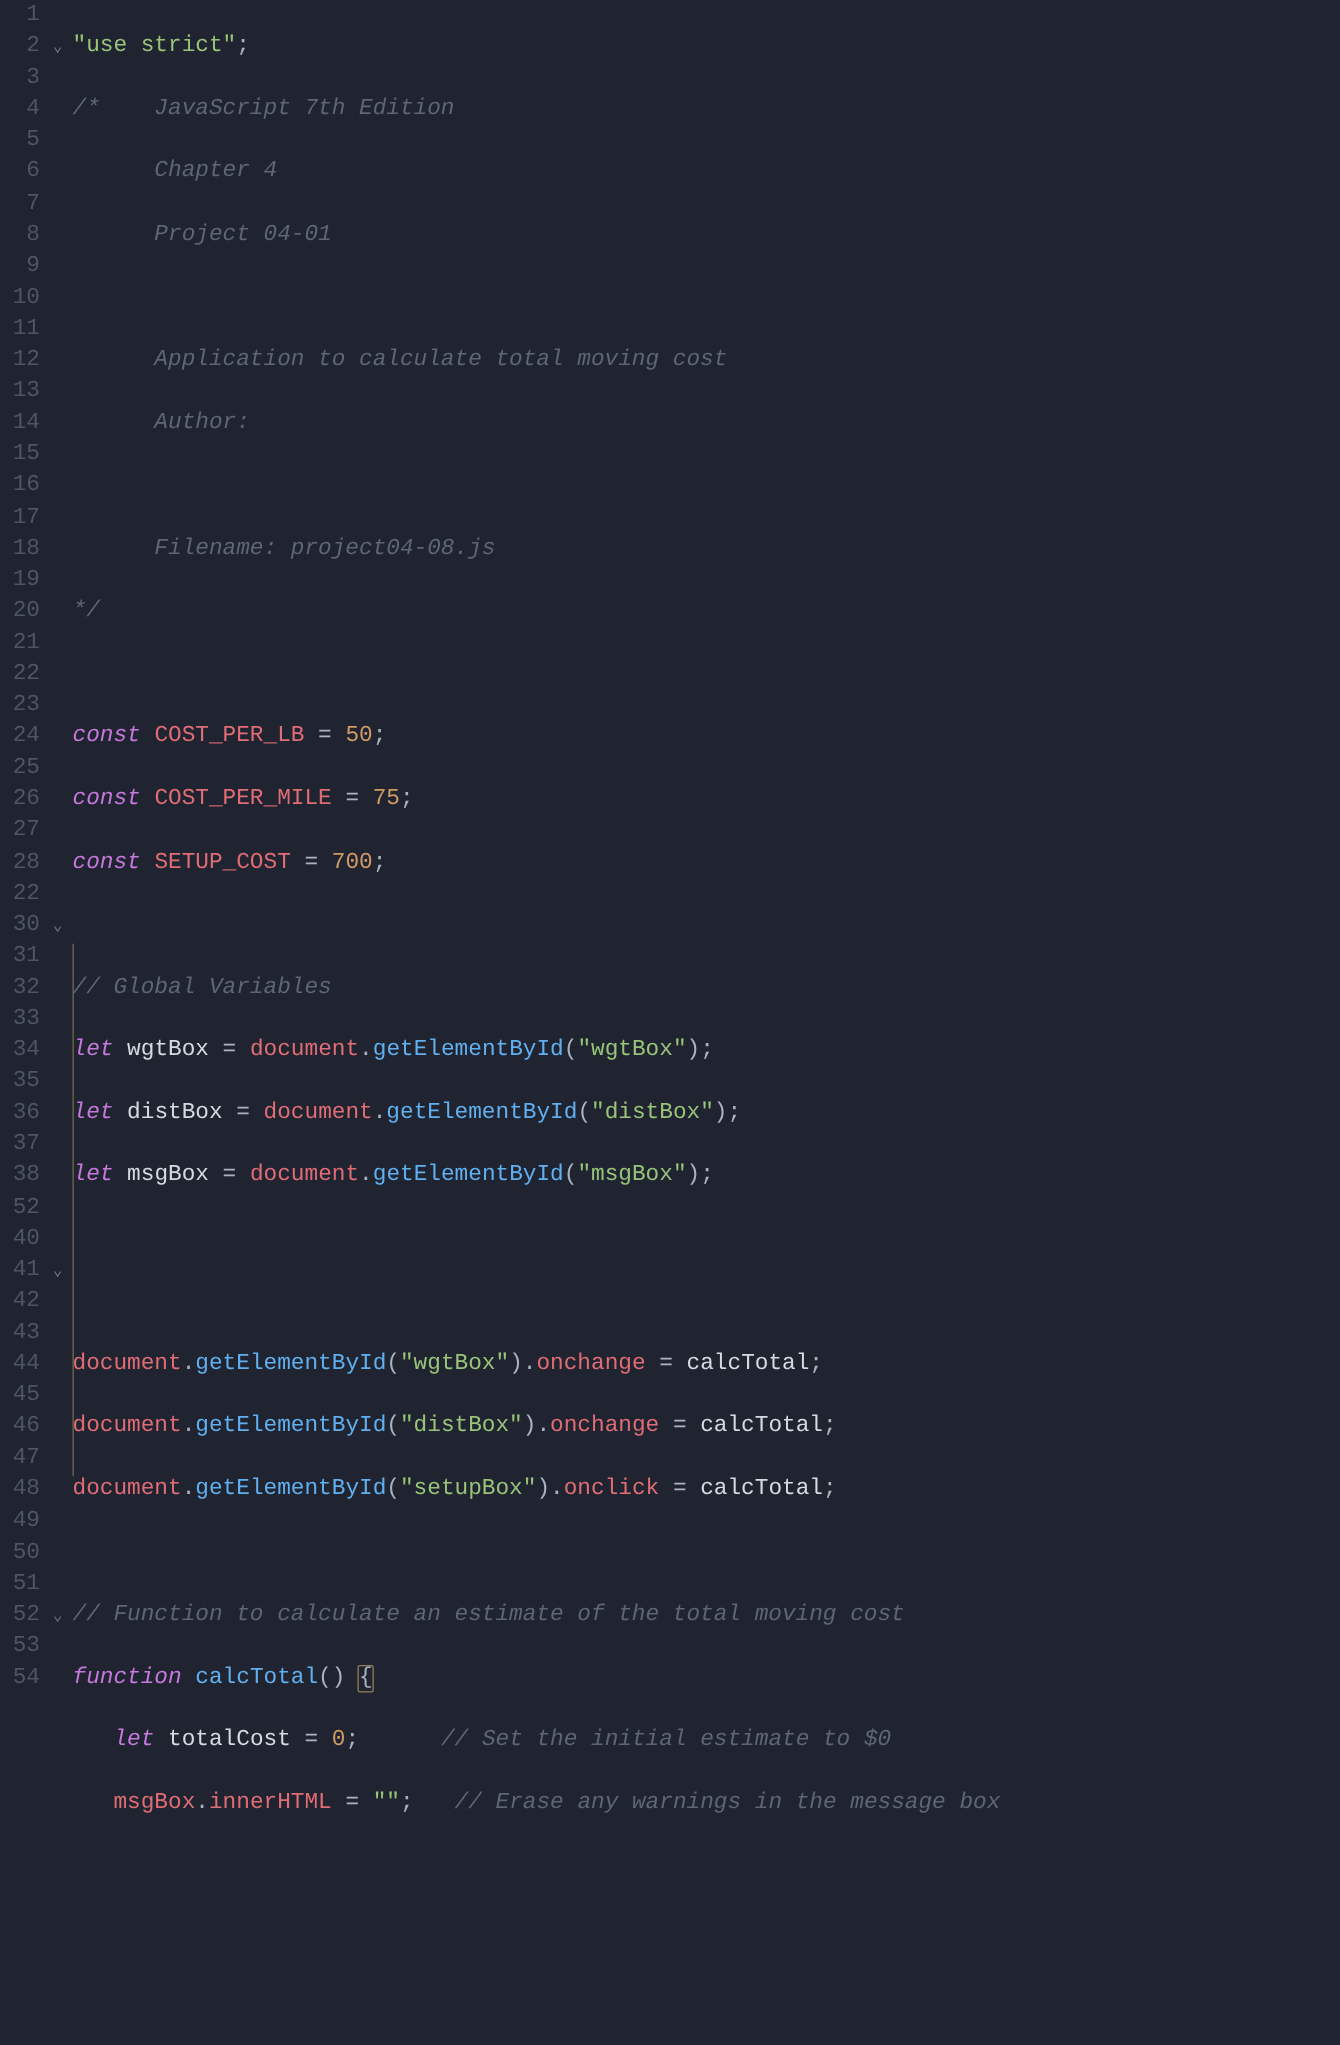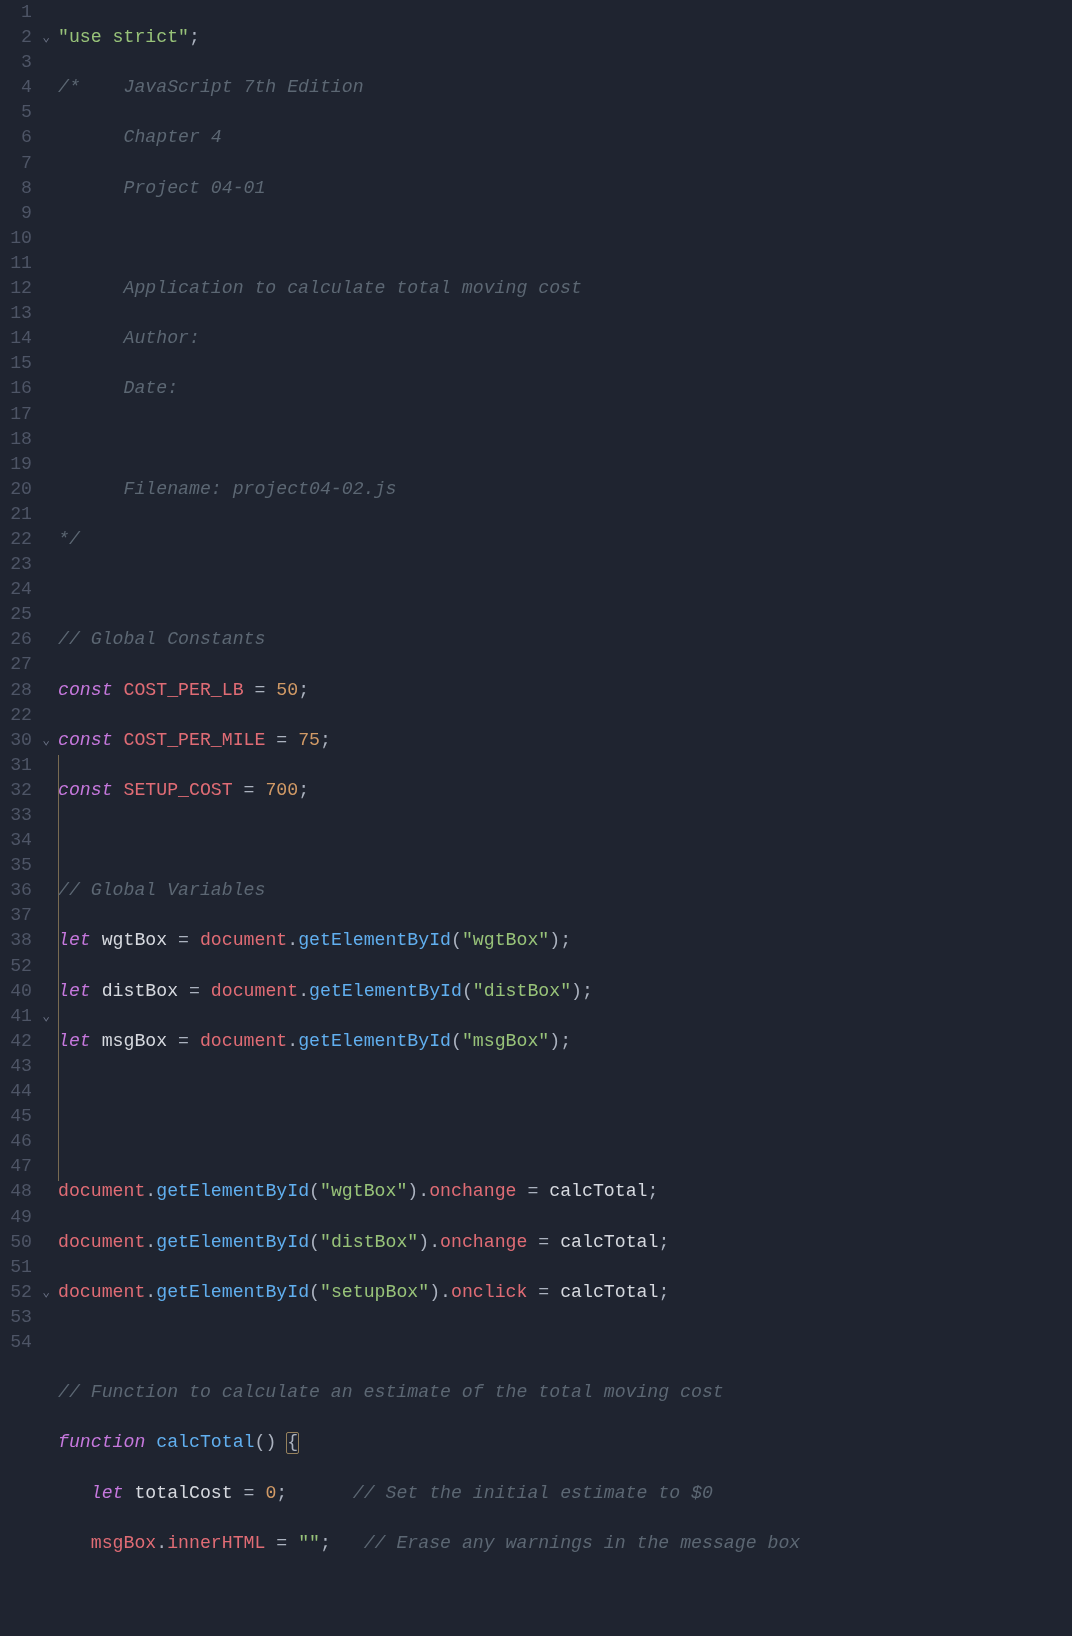--- a/index.html
+++ b/index.html
@@ -159,26 +159,24 @@
   </div>
 
   <div class="code">
 <div class="line"><span class="c-st">"use strict"</span><span class="c-pu">;</span></div>
 <div class="line"><span class="c-cm">/*    JavaScript 7th Edition</span></div>
 <div class="line"><span class="c-cm">      Chapter 4</span></div>
 <div class="line"><span class="c-cm">      Project 04-01</span></div>
 <div class="line"></div>
 <div class="line"><span class="c-cm">      Application to calculate total moving cost</span></div>
 <div class="line"><span class="c-cm">      Author:</span></div>
-<div class="line"><span class="c-cm">      Date:</span></div>
-<div class="line"></div>
-<div class="line"><span class="c-cm">      Filename: project04-02.js</span></div>
+<div class="line"></div>
+<div class="line"><span class="c-cm">      Filename: project04-08.js</span></div>
 <div class="line"><span class="c-cm">*/</span></div>
 <div class="line"></div>
-<div class="line"><span class="c-cm">// Global Constants</span></div>
 <div class="line"><span class="c-kw">const</span> <span class="c-id">COST_PER_LB</span> <span class="c-op">=</span> <span class="c-nu">50</span><span class="c-pu">;</span></div>
 <div class="line"><span class="c-kw">const</span> <span class="c-id">COST_PER_MILE</span> <span class="c-op">=</span> <span class="c-nu">75</span><span class="c-pu">;</span></div>
 <div class="line"><span class="c-kw">const</span> <span class="c-id">SETUP_COST</span> <span class="c-op">=</span> <span class="c-nu">700</span><span class="c-pu">;</span></div>
 <div class="line"></div>
 <div class="line"><span class="c-cm">// Global Variables</span></div>
 <div class="line"><span class="c-kw">let</span> <span class="c-wh">wgtBox</span> <span class="c-op">=</span> <span class="c-id">document</span><span class="c-pu">.</span><span class="c-fn">getElementById</span><span class="c-pu">(</span><span class="c-st">"wgtBox"</span><span class="c-pu">);</span></div>
 <div class="line"><span class="c-kw">let</span> <span class="c-wh">distBox</span> <span class="c-op">=</span> <span class="c-id">document</span><span class="c-pu">.</span><span class="c-fn">getElementById</span><span class="c-pu">(</span><span class="c-st">"distBox"</span><span class="c-pu">);</span></div>
 <div class="line"><span class="c-kw">let</span> <span class="c-wh">msgBox</span> <span class="c-op">=</span> <span class="c-id">document</span><span class="c-pu">.</span><span class="c-fn">getElementById</span><span class="c-pu">(</span><span class="c-st">"msgBox"</span><span class="c-pu">);</span></div>
 <div class="line"></div>
 <div class="line"></div>

